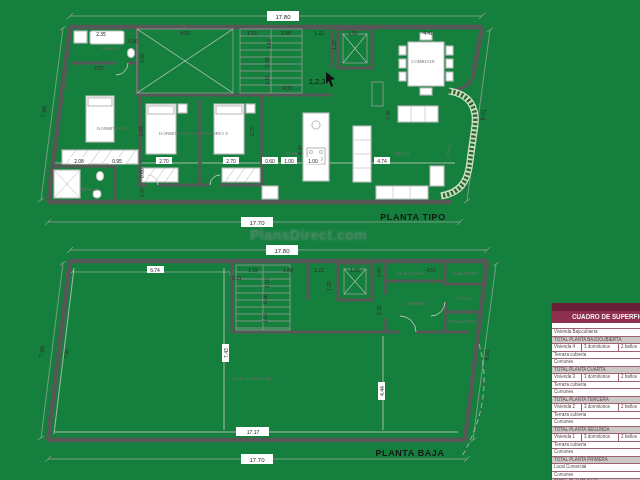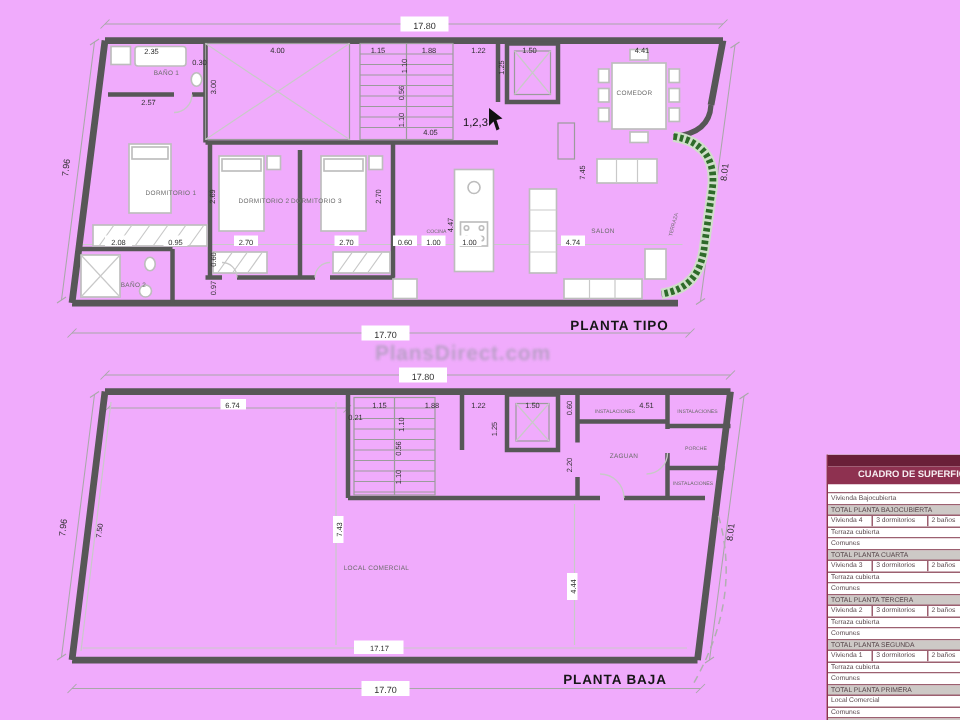--- a/index.html
+++ b/index.html
@@ -1,16 +1,16 @@
 <!DOCTYPE html>
 <html><head>
 <meta charset="utf-8">
 <style>
   html,body{margin:0;padding:0;background:#fff;}
-  #stage{position:relative;width:640px;height:480px;background:#f0abfc;overflow:hidden;
+  #stage{position:relative;width:640px;height:480px;background:#15803d;overflow:hidden;
          font-family:"Liberation Sans",sans-serif;}
   svg{position:absolute;left:0;top:0;}
   
   .w{stroke:#575757;fill:none;}
   .thin{stroke:#9b9b9b;stroke-width:.8;fill:none;}
   .vlight{stroke:#c9c9c9;stroke-width:.8;fill:none;}
   .dimline{stroke:#a8a8a8;stroke-width:.7;fill:none;}
   .furn{stroke:#bdbdbd;stroke-width:1.1;fill:#ffffff;}
   .arc{stroke:#c8c8c8;stroke-width:.9;fill:none;}
   .lbg{fill:#ffffff;}

